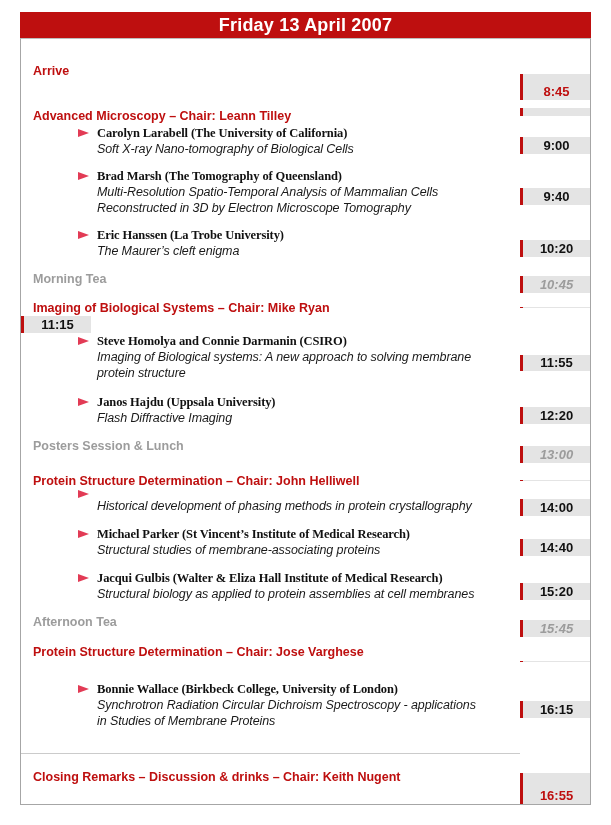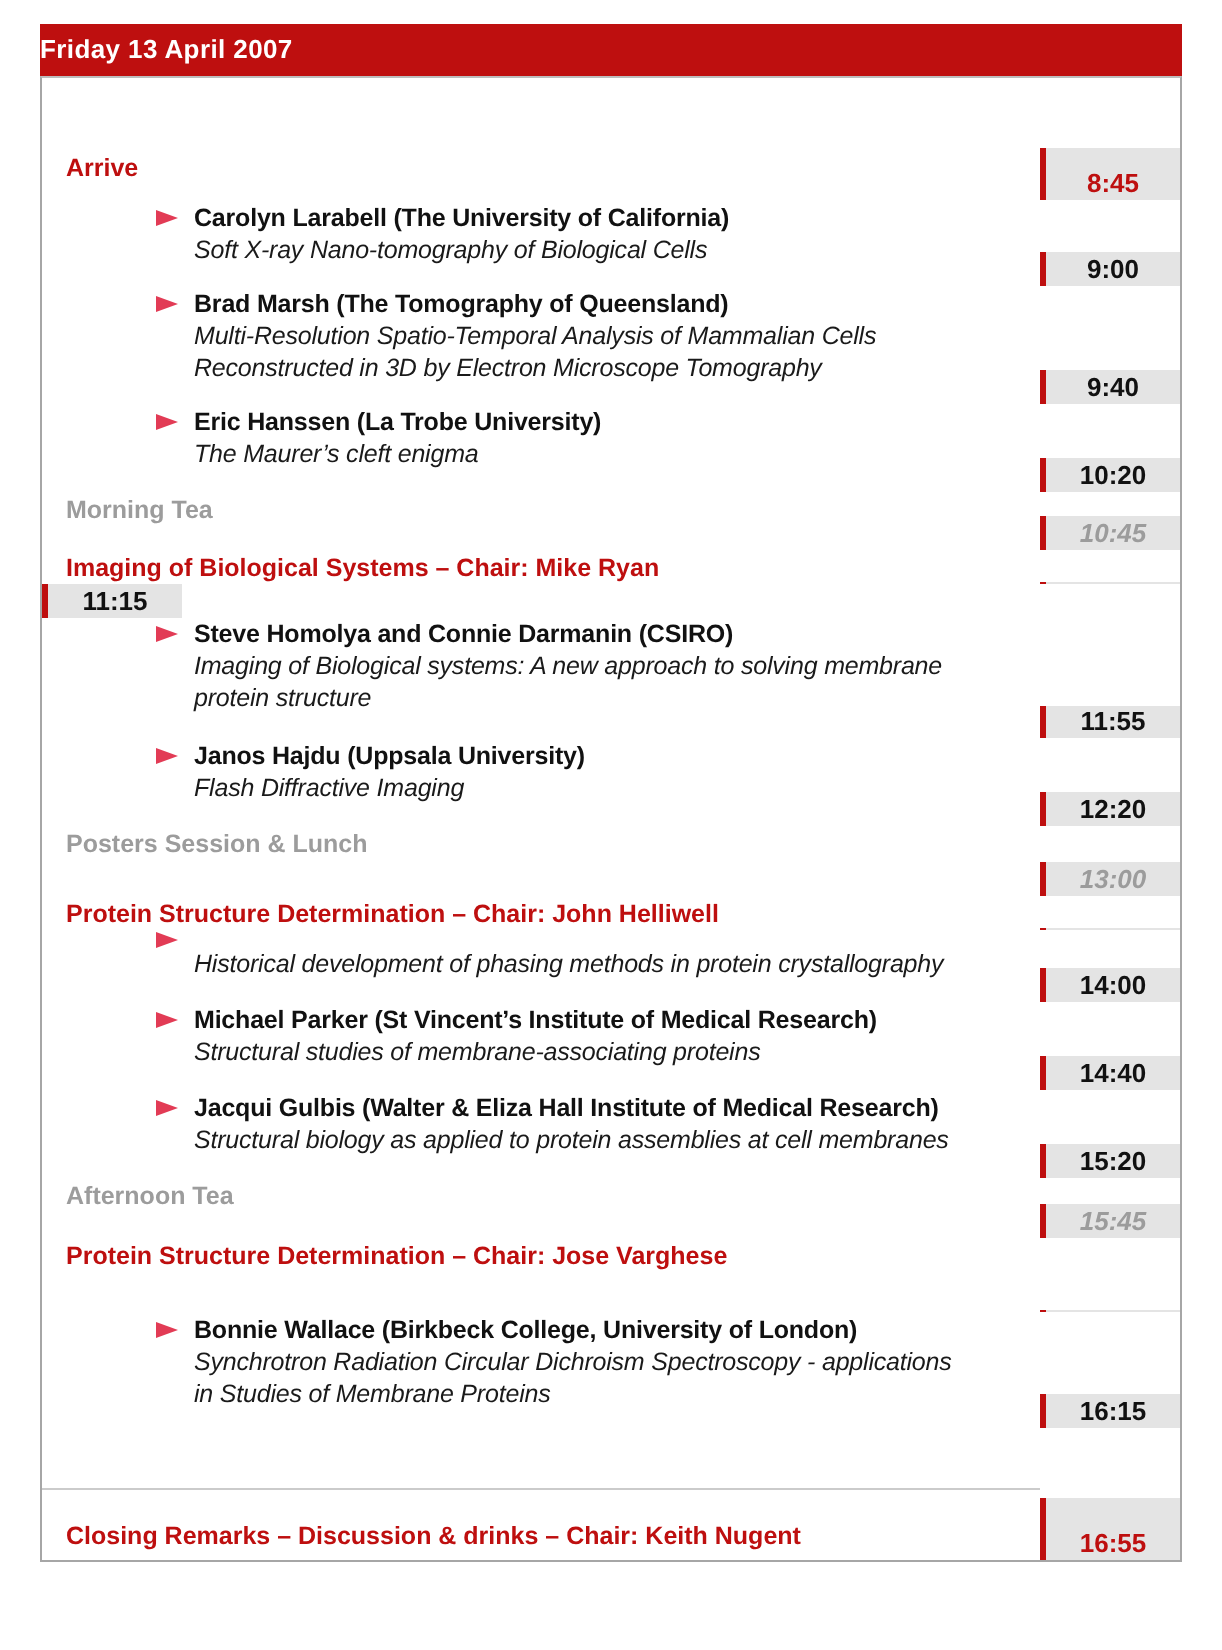--- a/index.html
+++ b/index.html
@@ -5,47 +5,47 @@
   html,body{margin:0;padding:0;background:#ffffff;}
   .page{
     width:611px;height:825px;box-sizing:border-box;
     padding:12px 20px 0 20px;
     font-family:"Liberation Sans","DejaVu Sans",sans-serif;
     background:#fff;
   }
   .titlebar{
     height:26px;line-height:26px;
     background:var(--dark-red,#BE0F0F);
-    color:#fff;font-size:13px;font-weight:bold;
-    letter-spacing:.2px;
+    color:#fff;font-size:18px;font-weight:bold;
+    text-align:center;letter-spacing:.2px;
   }
   .box{
     border:1px solid var(--box-border,#A6A6A6);
     border-top-color:#bdbdbd;
     background:#fff;
   }
-  .row{display:flex;align-items:flex-end;font-size:12.5px;line-height:16px;}
+  .row{display:flex;align-items:center;font-size:12.5px;line-height:16px;}
   .row .c{
     flex:1;min-width:0;box-sizing:border-box;
     padding:var(--pt,0) 6px var(--pb,0) 12px;
   }
   .row .t{
     width:70px;box-sizing:border-box;flex:0 0 70px;
     border-left:3px solid var(--dark-red,#BE0F0F);
     background:var(--time-bg,#E4E4E4);
     text-align:center;
     padding-top:var(--pt,0);
     font-weight:bold;font-size:13px;color:#111;
   }
   .row .t.red{color:var(--dark-red,#BE0F0F);margin-top:35px;}
   .row .t.gray{color:var(--gray-text,#9C9C9C);font-style:italic;}
   .label{font-weight:bold;color:#111;}
   .label.red{color:var(--dark-red,#BE0F0F);}
   .label.gray{color:var(--gray-text,#9C9C9C);}
-  .talk-head{display:flex;align-items:center;padding-left:45px;}
+  .talk-head{display:flex;align-items:center;padding-left:45px;font-family:Liberation Serif, serif;}
   .flag{
     width:0;height:0;display:inline-block;flex:0 0 auto;
     border-left:11px solid var(--flag-red,#E23B55);
     border-top:4.5px solid transparent;
     border-bottom:4.5px solid transparent;
     margin-right:8px;
   }
   .speaker{font-weight:bold;color:#111;white-space:nowrap;letter-spacing:-0.1px;}
   .talk-title{
     padding-left:64px;font-style:italic;color:#1a1a1a;
@@ -60,20 +60,24 @@
 
   <div class="titlebar">Friday 13 April 2007</div>
 
   <div class="box">
 
     <div class="row" style="--pt:10px;--pb:8px">
       <div class="c"><span class="label red">Arrive</span></div>
       <div class="t red">8:45</div>
     </div>
 
+    <div class="row" style="--pt:8px;--pb:0px">
+      <div class="c"><span class="label red">Advanced Microscopy – Chair: Leann Tilley</span></div>
+      <div class="t"></div>
+    </div>
 
     <div class="row" style="--pt:1px;--pb:10px">
       <div class="c">
         <div class="talk-head">
           <span class="flag"></span>
           <span class="speaker">Carolyn Larabell (The University of California)</span>
         </div>
         <div class="talk-title">Soft X-ray Nano-tomography of Biological Cells</div>
       </div>
       <div class="t">9:00</div>

